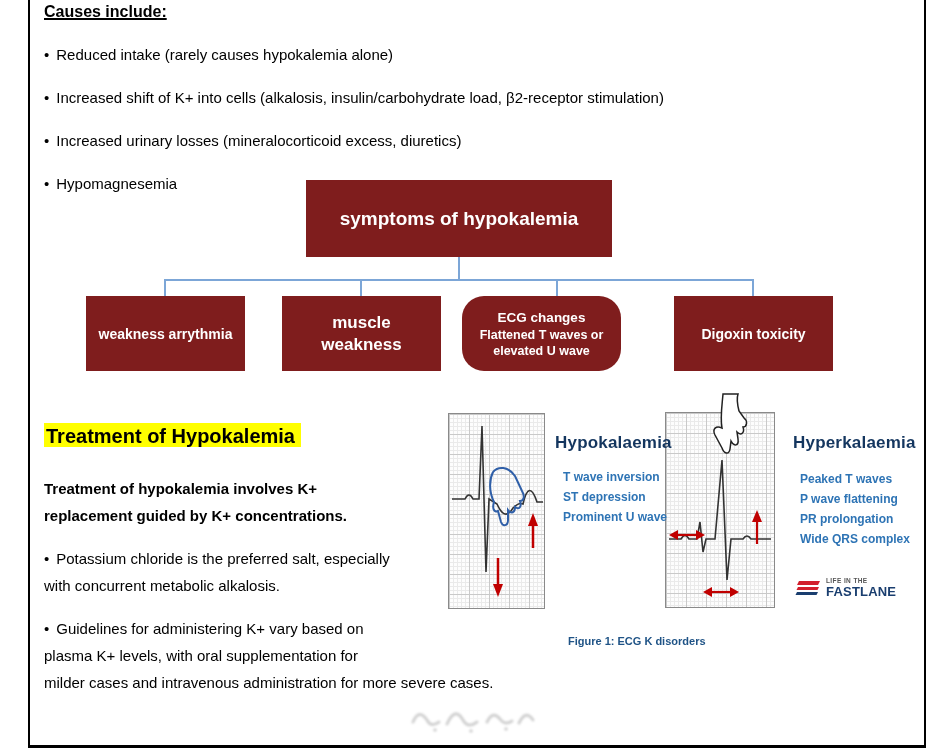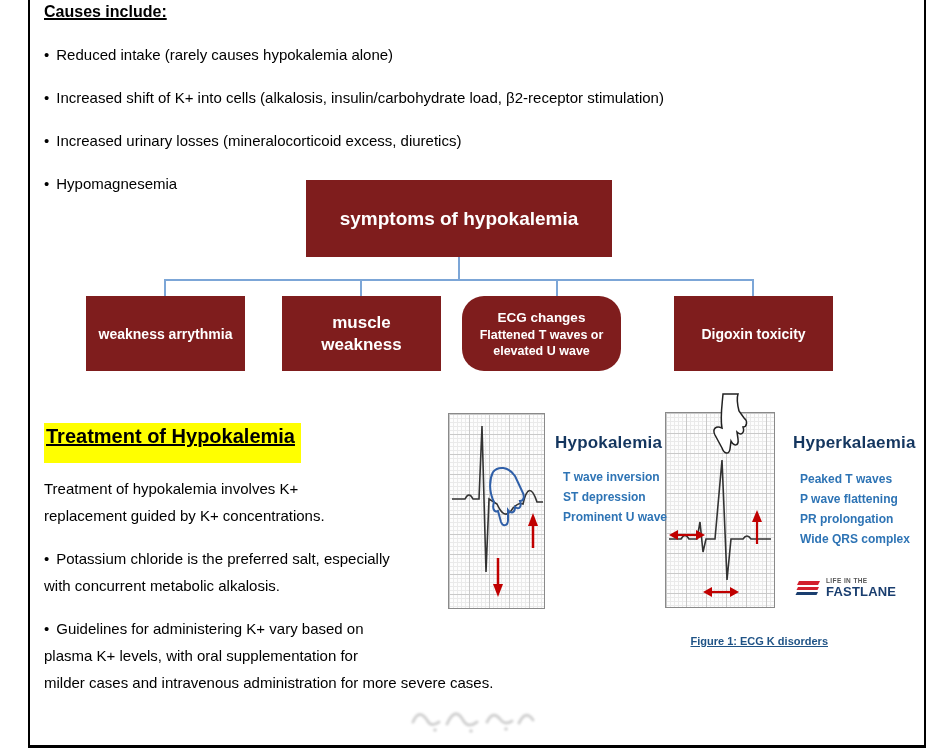--- a/index.html
+++ b/index.html
@@ -68,26 +68,25 @@
   .conn-vroot { left: 414px; top: 77px; width: 2px; height: 23px; }
   .conn-h     { left: 120px; top: 99px; width: 590px; height: 2px; }
   .tick       { top: 100px; width: 2px; height: 16px; }
   .t1x { left: 120px; } .t2x { left: 316px; } .t3x { left: 512px; } .t4x { left: 708px; }
 
   
   .treatment { margin-top: 34px; padding-top: 16px; }
   .treat-heading { margin: 0; font-size: 20px; line-height: 30px; font-weight: bold; }
   .hl {
     background: #FFFF00;
-    padding: 2px 6px 16px 2px;
-    text-decoration: underline;
+    padding: 2px 6px 0 2px;
     text-decoration-thickness: 2px;
   }
   p.body-text { font-size: 15px; line-height: 27px; margin: 0; }
-  p.intro { margin-top: 24px; max-width: 320px; }
+  p.intro { margin-top: 24px; max-width: 320px; font-weight: bold; }
   p.tb1   { margin-top: 16px; max-width: 350px; }
   p.tb2   { margin-top: 16px; }
 
   
   .figure {
     float: right;
     width: 505px;
     height: 248px;
     margin-top: -16px;
     margin-left: 8px;
@@ -125,25 +124,24 @@
     line-height: 20px;
   }
   .ff1 { left: 158px; top: 62px; }
   .ff2 { left: 395px; top: 64px; }
   .litfl { position: absolute; left: 390px; top: 172px; display: flex; align-items: center; gap: 5px; }
   .litfl-top { font-size: 6.5px; font-weight: bold; color: #555; letter-spacing: .4px; }
   .litfl-bottom { font-size: 13px; font-weight: 800; color: #1A3E6F; letter-spacing: .2px; }
   .fig-caption {
     position: absolute;
     left: 163px; top: 230px; width: 260px;
-    text-align: right;
+    text-align: left;
     font-size: 11px;
     font-weight: bold;
     color: #1F5386;
-    text-decoration: underline;
   }
 
   
   .watermark {
     position: absolute;
     left: 375px; top: 698px;
     opacity: .45;
     filter: blur(1.2px);
     pointer-events: none;
   }
@@ -219,21 +217,21 @@
             <polygon points="87,128 97,128 92,116" stroke="none"></polygon>
           </g>
           <g stroke="#C00000" fill="#C00000">
             <line x1="44" y1="198" x2="68" y2="198" stroke-width="2.2"></line>
             <polygon points="38,198 47,193 47,203" stroke="none"></polygon>
             <polygon points="74,198 65,193 65,203" stroke="none"></polygon>
           </g>
         </svg>
       </div>
 
-      <div class="fig-title ft1">Hypokalemia</div>
+      <div class="fig-title ft1">Hypokalaemia</div>
       <div class="fig-features ff1">
         <div>T wave inversion</div>
         <div>ST depression</div>
         <div>Prominent U wave</div>
       </div>
 
       <div class="fig-title ft2">Hyperkalaemia</div>
       <div class="fig-features ff2">
         <div>Peaked T waves</div>
         <div>P wave flattening</div>

